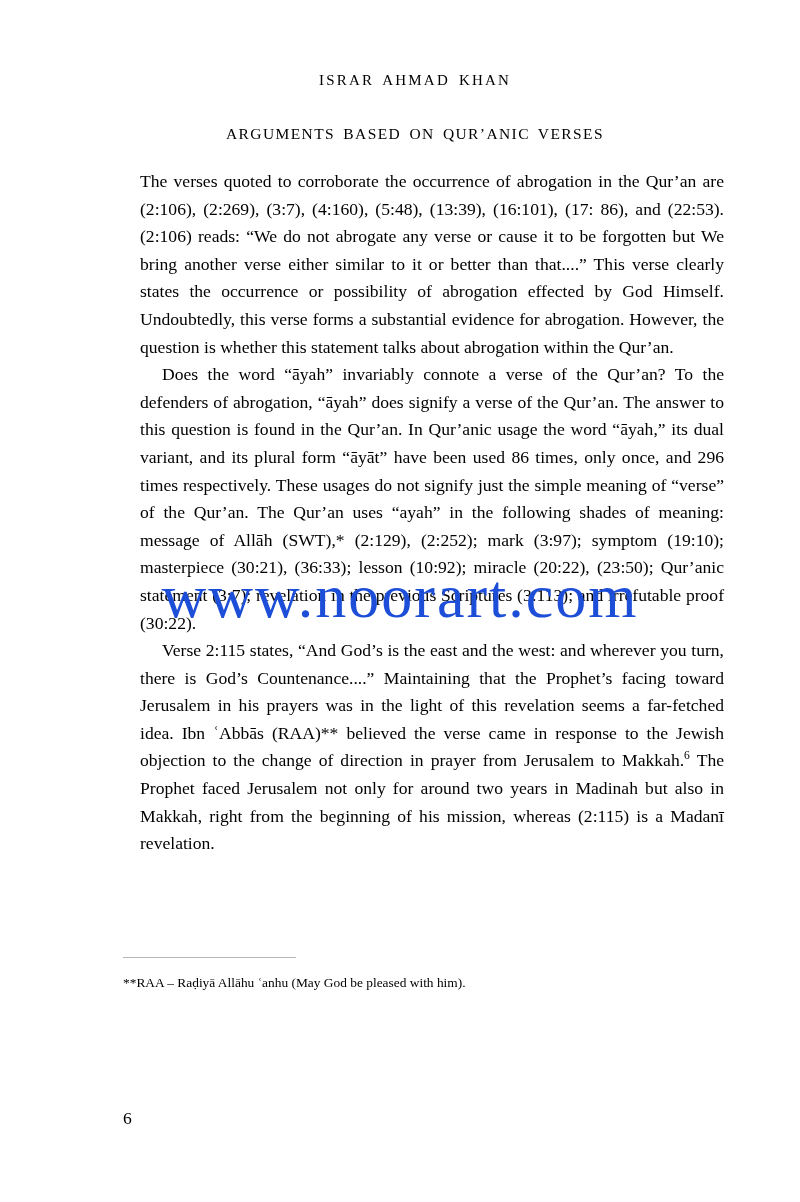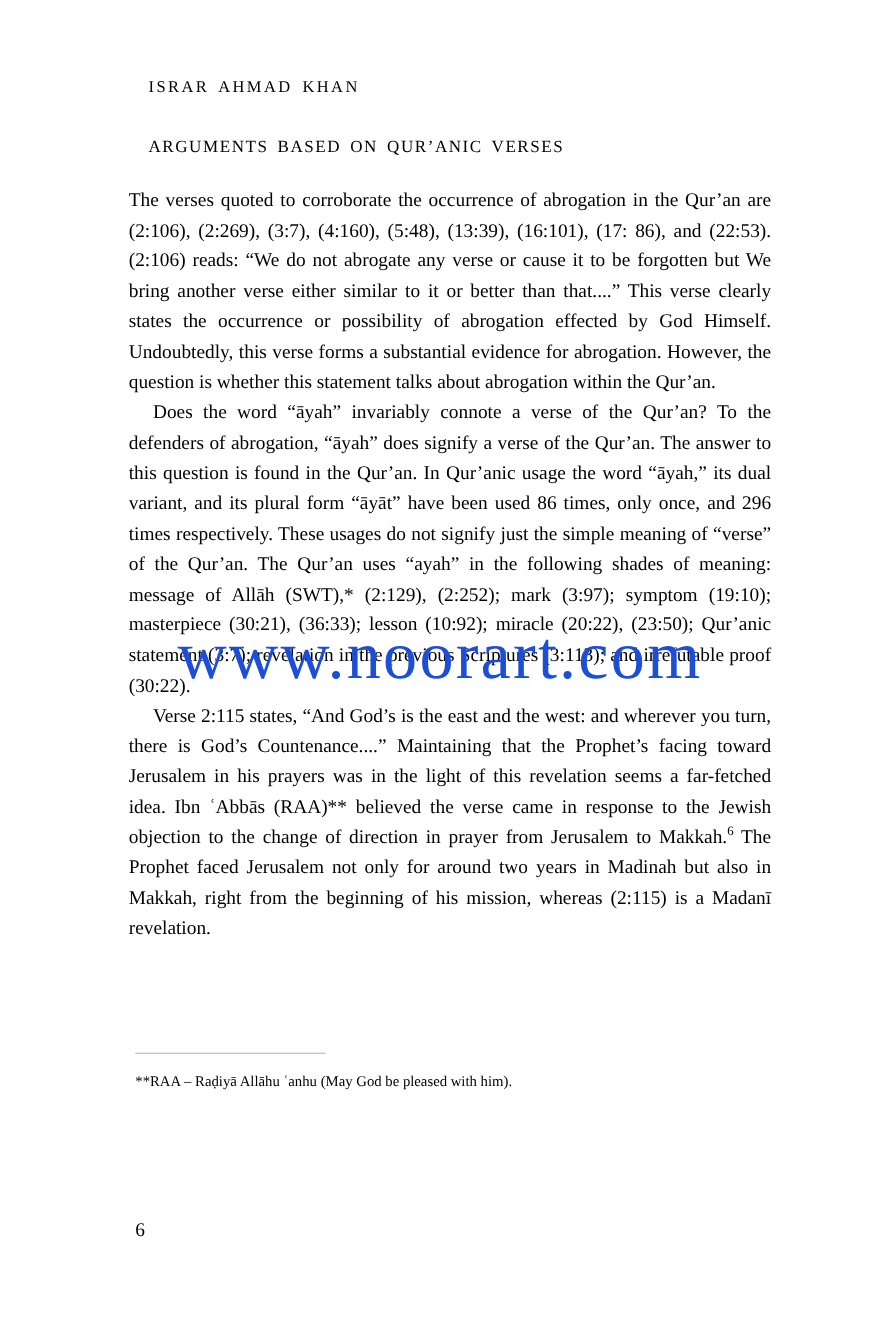--- a/index.html
+++ b/index.html
@@ -33,37 +33,37 @@
     white-space: nowrap;
     z-index: 5;
     pointer-events: none;
     user-select: none;
     line-height: 1;
   }
 
   
   .running-head {
     position: absolute;
-    left: 135px;
+    left: 123px;
     width: 584px;
-    text-align: left;
+    text-align: center;
     font-size: 15.5px;
     letter-spacing: 2.2px;
     word-spacing: 3px;
     font-variant: small-caps;
     text-transform: uppercase;
     z-index: 2;
   }
   .running-head.author { top: 72px; font-size: 15px; }
   .running-head.section { top: 125px; font-size: 15.5px; letter-spacing: 1.4px; }
 
   
   .body-block {
     position: absolute;
-    left: 117px;
+    left: 140px;
     top: 168px;
     width: 584px;
     font-size: 17.6px;
     line-height: 27.6px;
     text-align: justify;
     text-justify: inter-word;
     font-feature-settings: "onum" 1;
     font-variant-numeric: oldstyle-nums;
     z-index: 2;
   }

